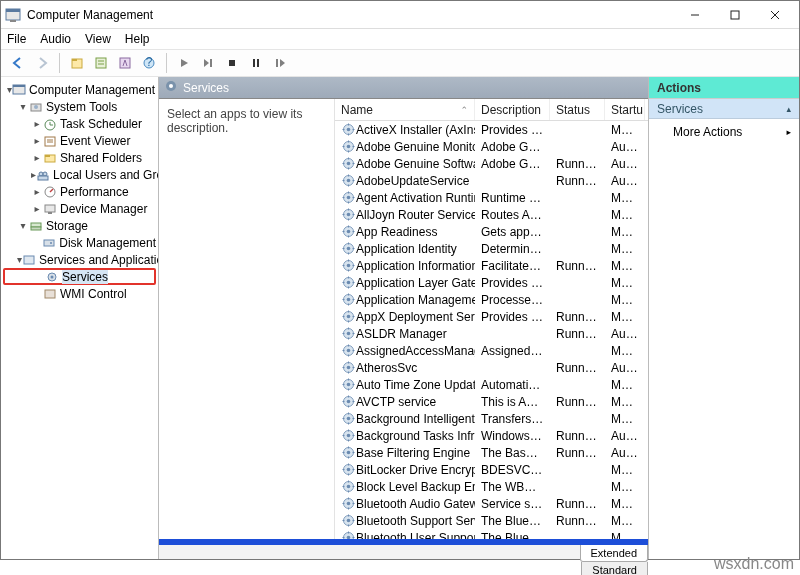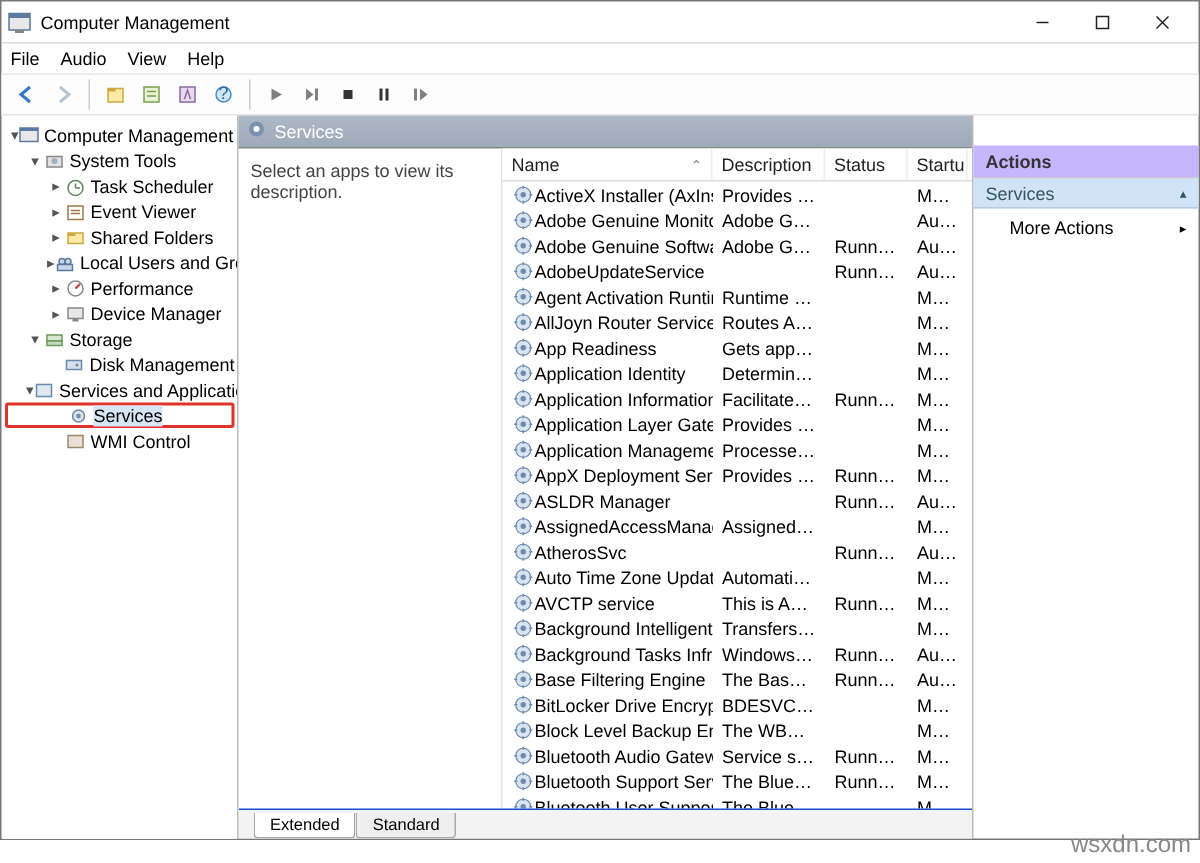--- a/index.html
+++ b/index.html
@@ -27,25 +27,25 @@
 .center-header { height: 22px; background: linear-gradient(#aeb9c6,#9eaab9); color: #fff; display: flex; align-items: center; padding: 0 6px; gap: 6px; border-bottom: 1px solid #888; }
 .center-body { flex: 1; display: flex; min-height: 0; }
 .descpane { width: 175px; padding: 8px; color: #444; }
 .listpane { flex: 1; display: flex; flex-direction: column; min-width: 0; border-left: 1px solid #e3e3e3;}
 .cols { display: flex; background: #fff; border-bottom: 1px solid #ddd; height: 22px; align-items: center; }
 .col { padding: 0 6px; border-right: 1px solid #eee; height: 100%; display: flex; align-items: center; color:#222; }
 .rows { flex: 1; overflow-y: scroll; overflow-x: scroll; }
 .srow { display: flex; height: 17px; align-items: center; white-space: nowrap; }
 .scell { padding: 0 6px; overflow: hidden; text-overflow: ellipsis; }
 .gear { width: 14px; height: 14px; margin-right: 1px; display:inline-flex; align-items:center; justify-content:center; flex-shrink:0;}
-.tabs { height: 20px; display: flex; align-items: flex-end; padding-left: 10px; gap: 0; border-top: 1px solid #1d4ed8; background:#f3f3f3;}
+.tabs { height: 20px; display: flex; align-items: flex-end; padding-left: 10px; gap: 0; border-top: 6px solid #1d4ed8; background:#f3f3f3;flex-direction:column;}
 .tab { padding: 2px 10px; border: 1px solid #aaa; border-top: none; border-radius: 0 0 3px 3px; background: #efefef; font-size: 11px; position: relative; top:0; }
 .tab.active { background: #fff; }
 .actions { width: 150px; padding: 0; display:flex; flex-direction:column; }
-.actions-hdr { height: 22px; background: #c4b5fd; border-bottom: 1px solid #ccc; display:flex; align-items:center; padding: 0 8px; font-weight:600; color:#333;margin-top:20px; }
+.actions-hdr { height: 22px; background: #5eead4; border-bottom: 1px solid #ccc; display:flex; align-items:center; padding: 0 8px; font-weight:600; color:#333; }
 .actions-sub { height: 20px; background: #d1e4f7; display:flex; align-items:center; padding:0 8px; color:#356; border-bottom:1px solid #bcd;}
 .actions-sub .tri { margin-left:auto; font-size:9px;}
 .actions-item { padding: 6px 8px 6px 24px; display:flex; align-items:center;}
 .actions-item .tri { margin-left:auto; font-size:9px;}
 .footer-url { position:absolute; bottom:2px; right:6px; font-size:16px; color:#888;}
 </style>
 </head>
 <body>
 
 <div class="window">

